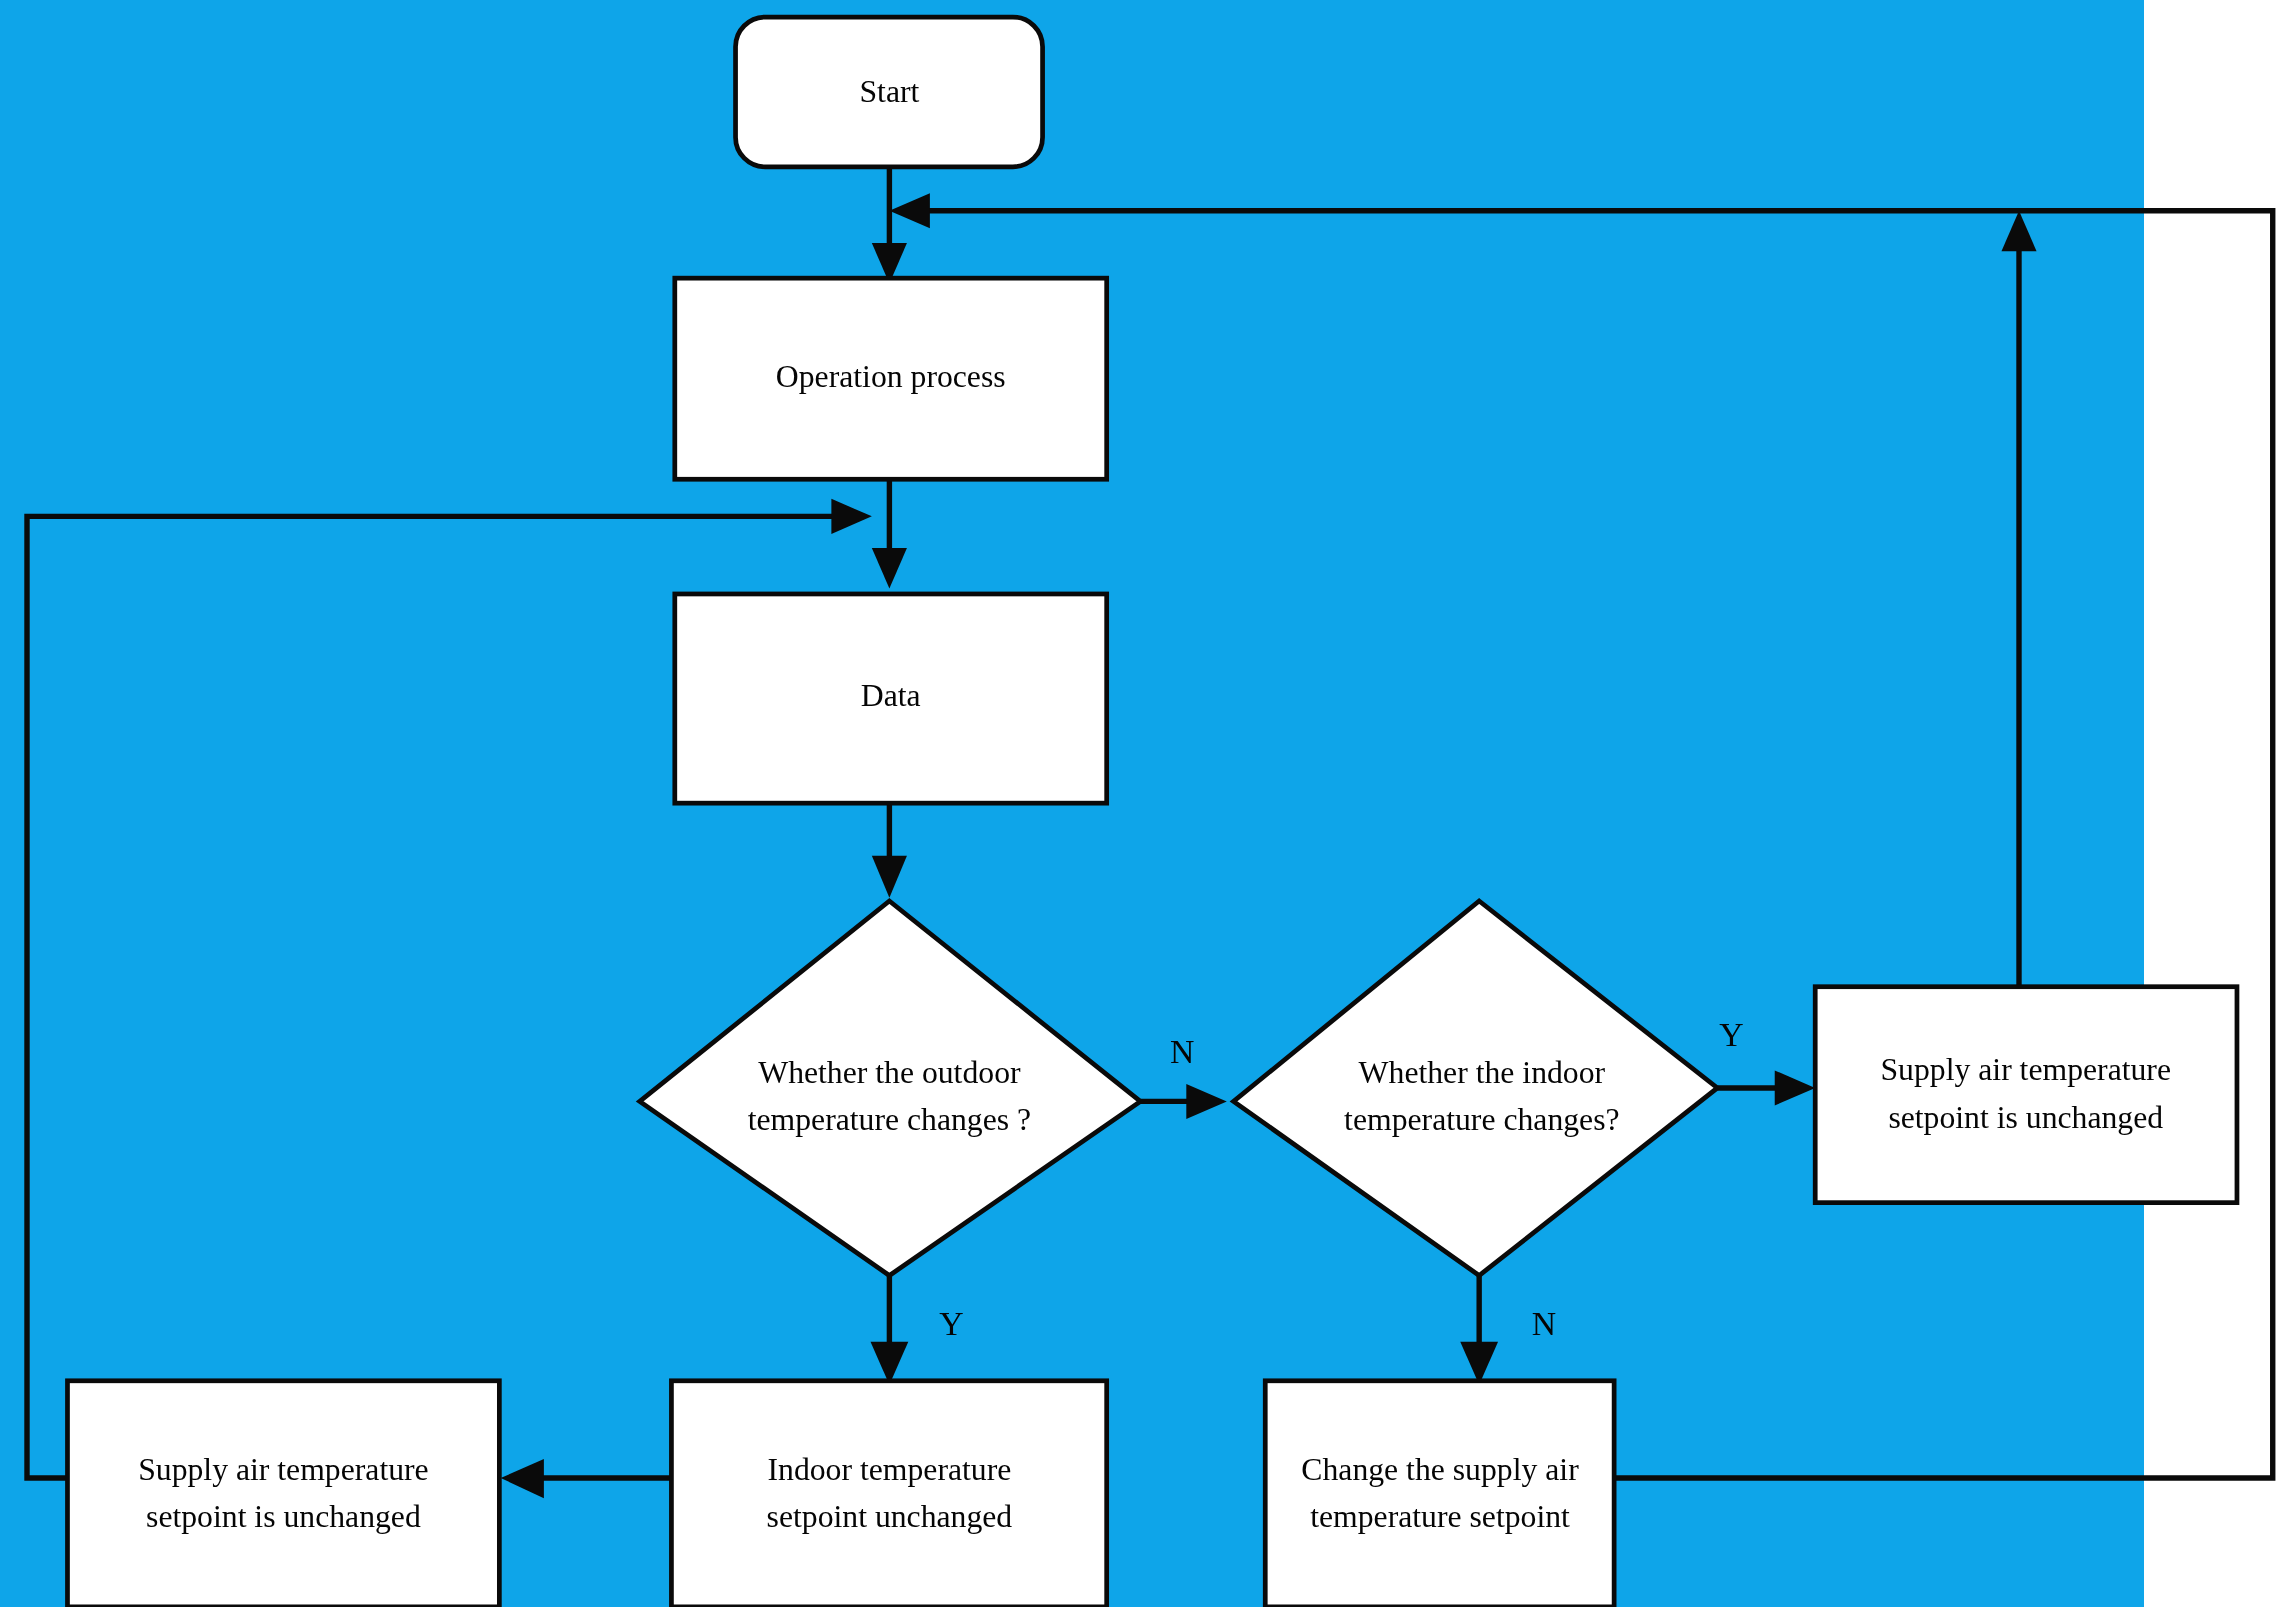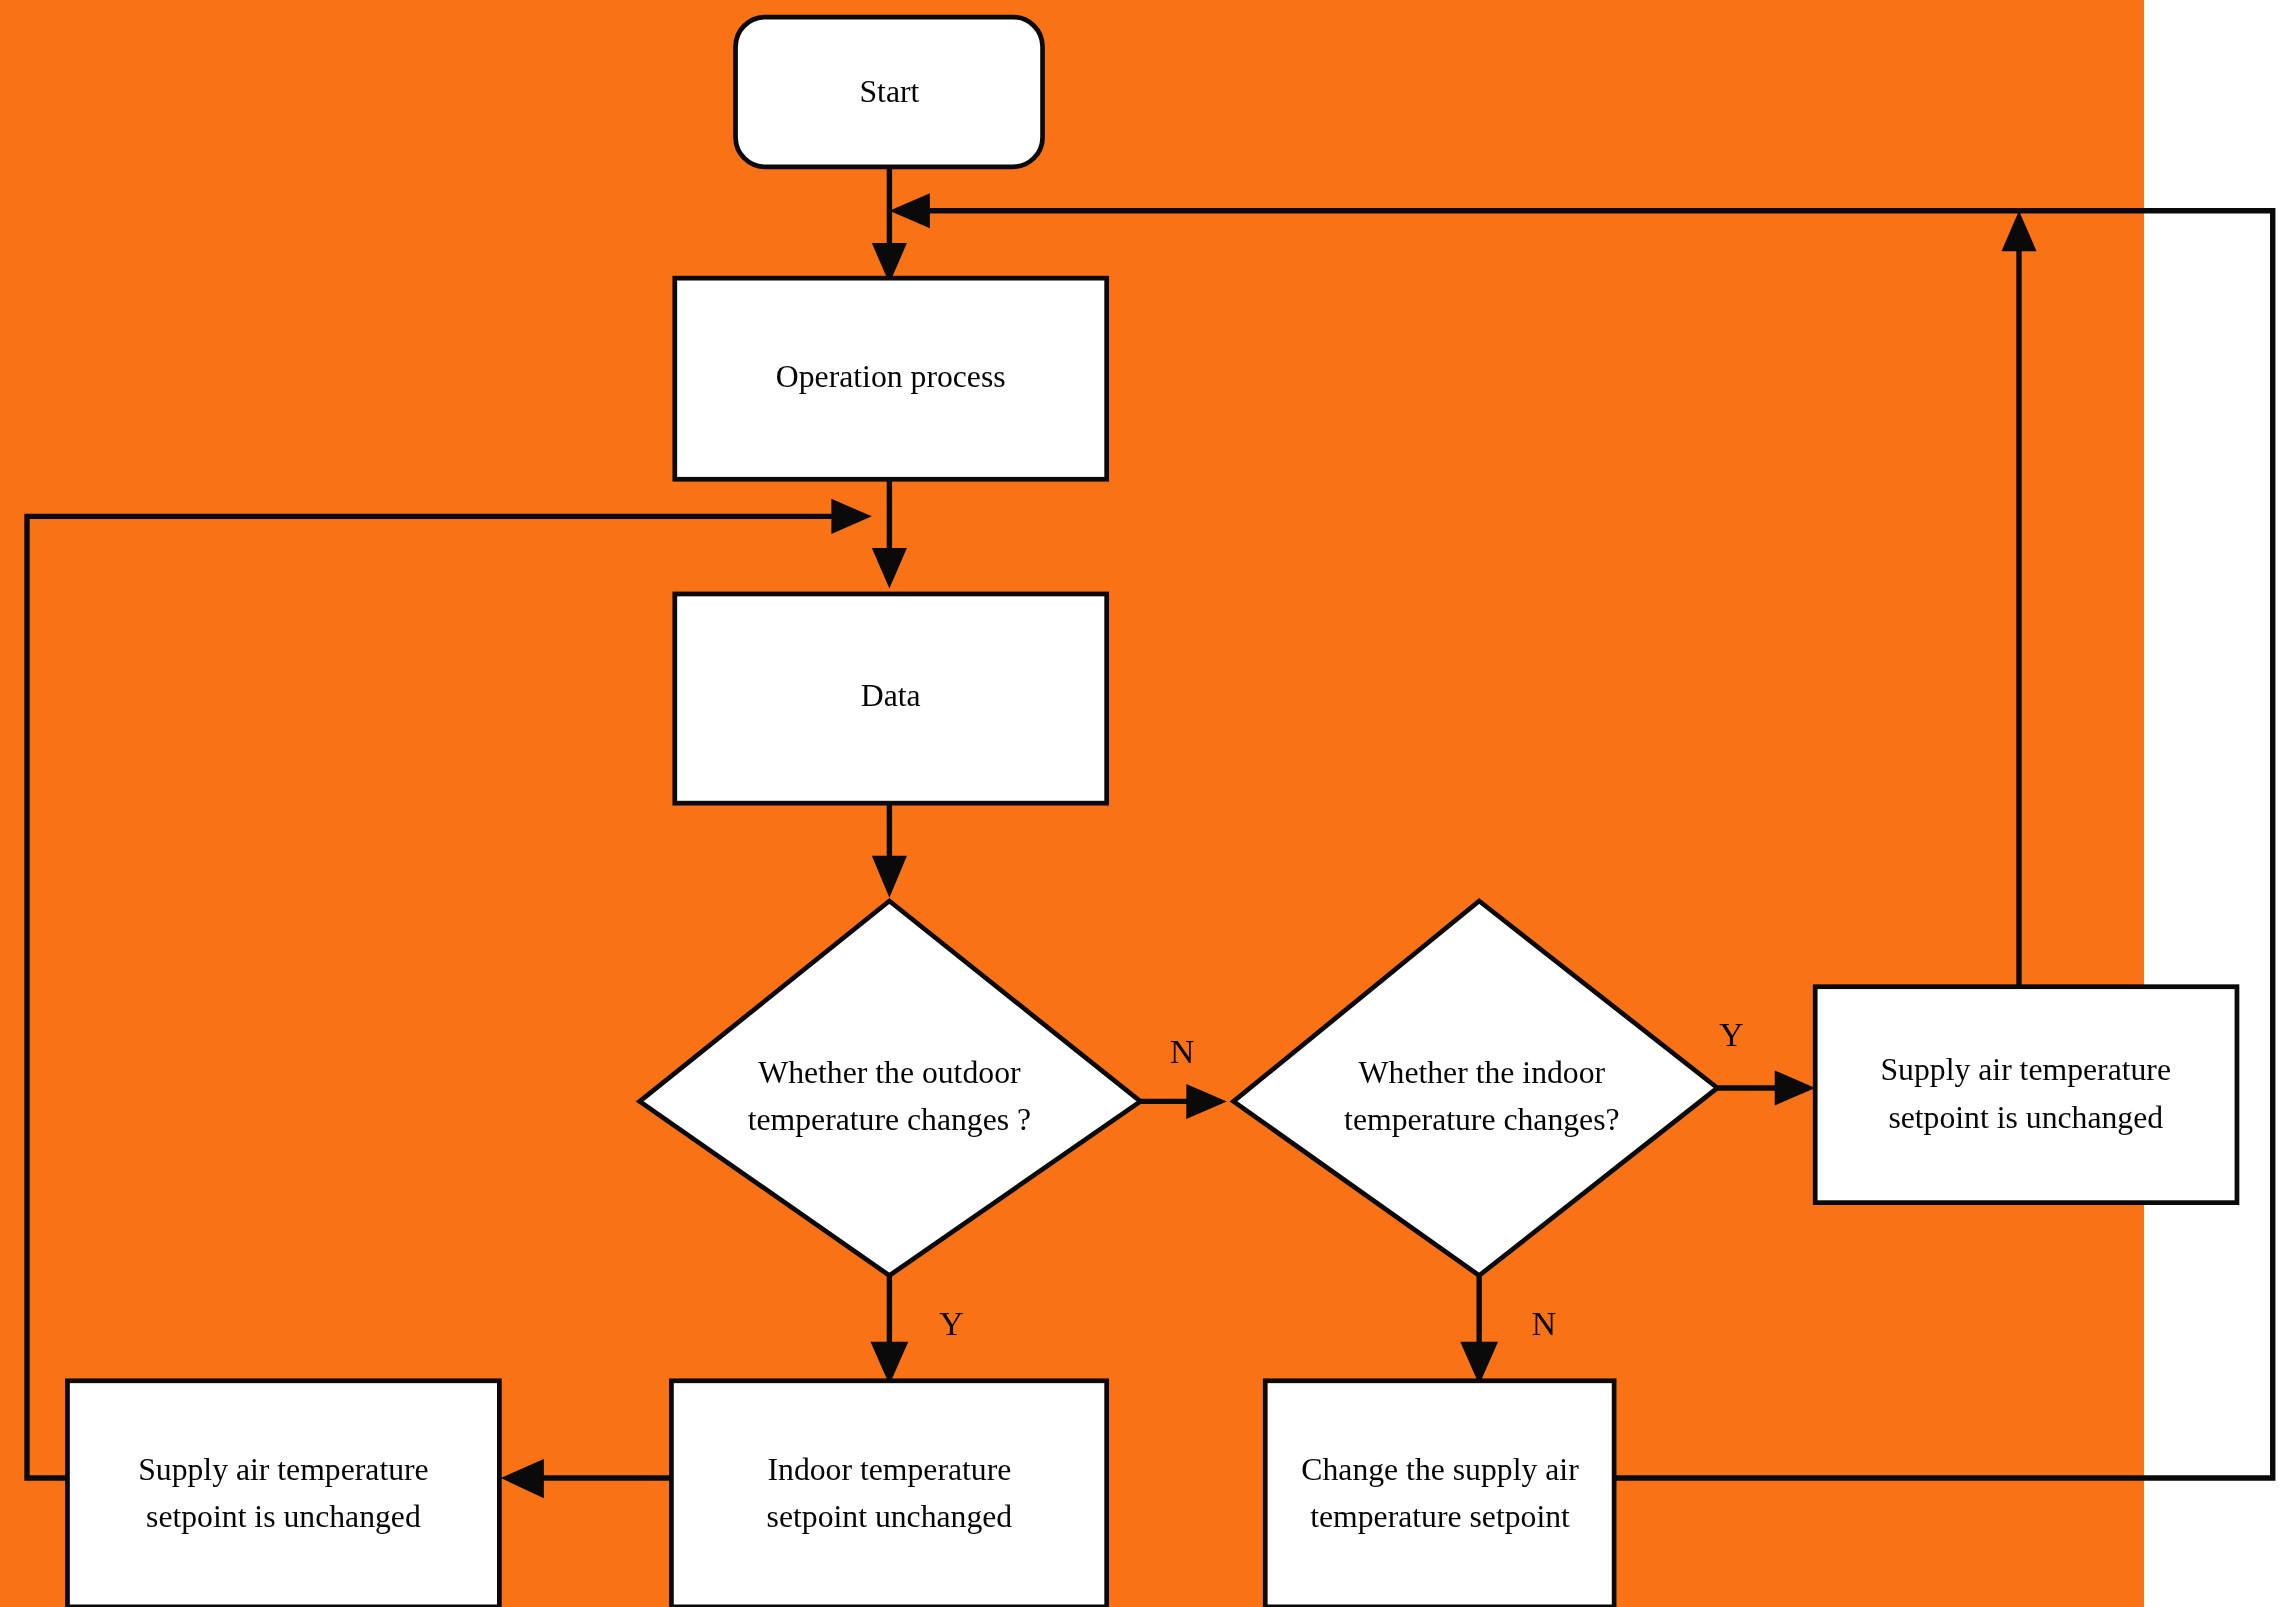--- a/index.html
+++ b/index.html
@@ -11,21 +11,21 @@
   body {
     width: 2295px;
     height: 1607px;
     font-family: "Liberation Serif", "DejaVu Serif", serif;
     overflow: hidden;
   }
   #flowchart-root {
     position: relative;
     width: 2144px;
     height: 1607px;
-    background: #f97316;
+    background: #0ea5e9;
   }
   svg#flow-svg {
     position: absolute;
     left: 0;
     top: 0;
     width: 2295px;
     height: 1607px;
     display: block;
   }
   .node-shape {

